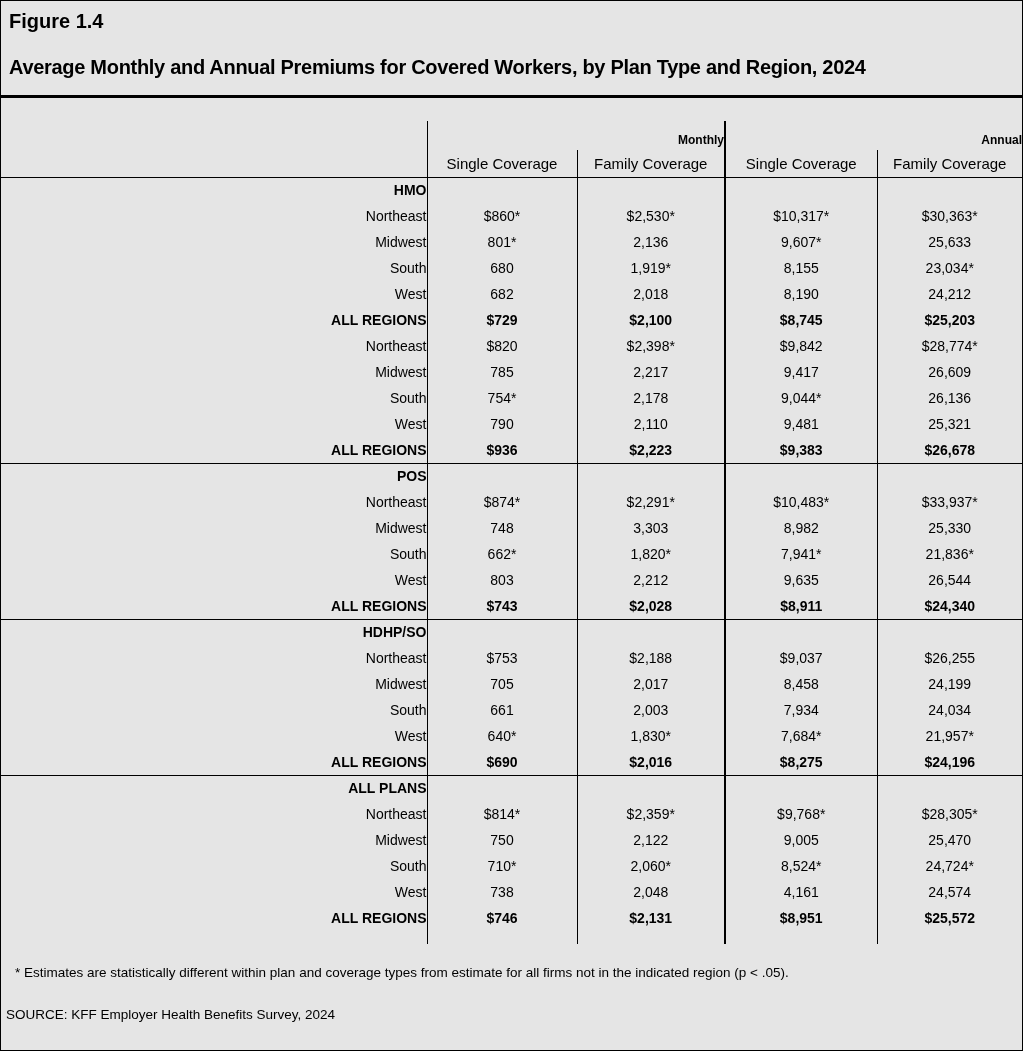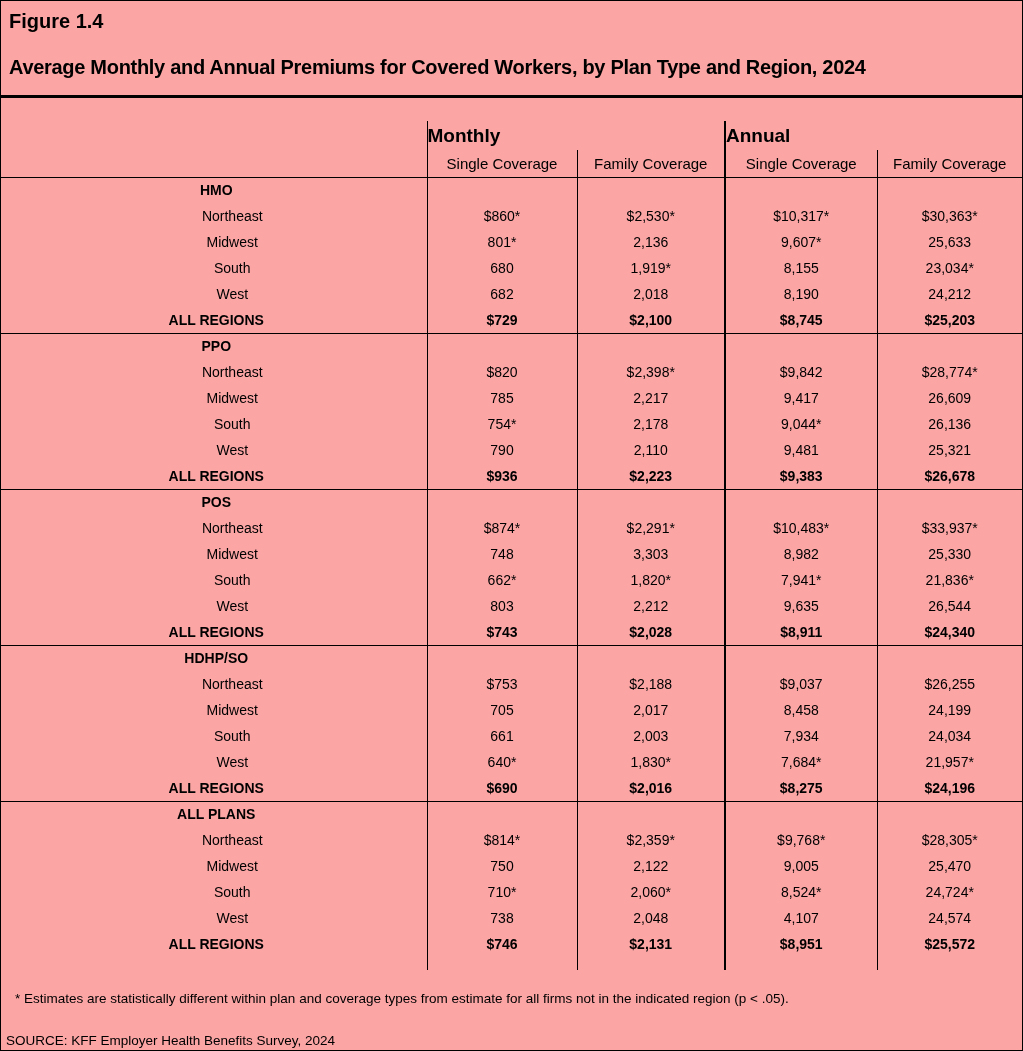--- a/index.html
+++ b/index.html
@@ -5,21 +5,21 @@
   * { margin:0; padding:0; box-sizing:border-box; }
   html,body { background:#fff; }
   body {
     width:1023px; height:1051px;
     font-family:"Liberation Sans", sans-serif;
     color:#000;
   }
   .page {
     width:1023px; height:1051px;
     border:1px solid #000;
-    background:#fca5a5;
+    background:#e5e5e5;
     overflow:hidden;
   }
   .title-block {
     height:97px;
     border-bottom:3px solid #000;
     padding:9px 8px 0 8px;
   }
   .figure-label {
     font-size:20px; font-weight:bold; line-height:22px;
   }
@@ -33,35 +33,35 @@
     width:1021px;
   }
   col.c-label { width:426px; }
   col.c-1 { width:150px; }
   col.c-2 { width:148px; }
   col.c-3 { width:152px; }
   col.c-4 { width:145px; }
 
   tr.spacer-row td { height:23px; border:none; }
   tr.group-row td {
-    height:29px; font-size:19px; font-weight:bold;
-    text-align:left; vertical-align:bottom; padding-bottom:3px;
+    height:29px; font-size:12px; font-weight:bold;
+    text-align:right; vertical-align:bottom; padding-bottom:3px;
   }
   tr.sub-row td {
     height:27px; font-size:15px;
     text-align:center; vertical-align:middle;
   }
   td.bl1 { border-left:1px solid #000; }
   td.bl2 { border-left:2px solid #000; }
 
   tbody td {
     height:26px; font-size:14px; vertical-align:middle;
   }
   td.val { text-align:center; }
-  td.label { text-align:center; padding-left:5px; white-space:nowrap; }
+  td.label { text-align:right; padding-left:5px; white-space:nowrap; }
   td.label.region { padding-left:37px; font-weight:normal; }
   tr.sect-row td { border-top:1px solid #000; }
   tr.sect-row td.label { font-weight:bold; }
   tr.total-row td { font-weight:bold; }
   tr.stub-row td { height:13px; }
 
   .footnote {
     margin:21px 8px 0 14px;
     font-size:13.5px; line-height:16px;
   }
@@ -143,27 +143,20 @@
           <td class="val bl2">8,190</td>
           <td class="val bl1">24,212</td>
         </tr>
         <tr class="total-row">
           <td class="label">ALL REGIONS</td>
           <td class="val bl1">$729</td>
           <td class="val bl1">$2,100</td>
           <td class="val bl2">$8,745</td>
           <td class="val bl1">$25,203</td>
         </tr>
-        <tr class="sect-row">
-          <td class="label">PPO</td>
-          <td class="val bl1"></td>
-          <td class="val bl1"></td>
-          <td class="val bl2"></td>
-          <td class="val bl1"></td>
-        </tr>
         <tr>
           <td class="label region">Northeast</td>
           <td class="val bl1">$820</td>
           <td class="val bl1">$2,398*</td>
           <td class="val bl2">$9,842</td>
           <td class="val bl1">$28,774*</td>
         </tr>
         <tr>
           <td class="label region">Midwest</td>
           <td class="val bl1">785</td>
@@ -301,21 +294,21 @@
           <td class="label region">South</td>
           <td class="val bl1">710*</td>
           <td class="val bl1">2,060*</td>
           <td class="val bl2">8,524*</td>
           <td class="val bl1">24,724*</td>
         </tr>
         <tr>
           <td class="label region">West</td>
           <td class="val bl1">738</td>
           <td class="val bl1">2,048</td>
-          <td class="val bl2">4,107</td>
+          <td class="val bl2">4,161</td>
           <td class="val bl1">24,574</td>
         </tr>
         <tr class="total-row">
           <td class="label">ALL REGIONS</td>
           <td class="val bl1">$746</td>
           <td class="val bl1">$2,131</td>
           <td class="val bl2">$8,951</td>
           <td class="val bl1">$25,572</td>
         </tr>
         <tr class="stub-row">

